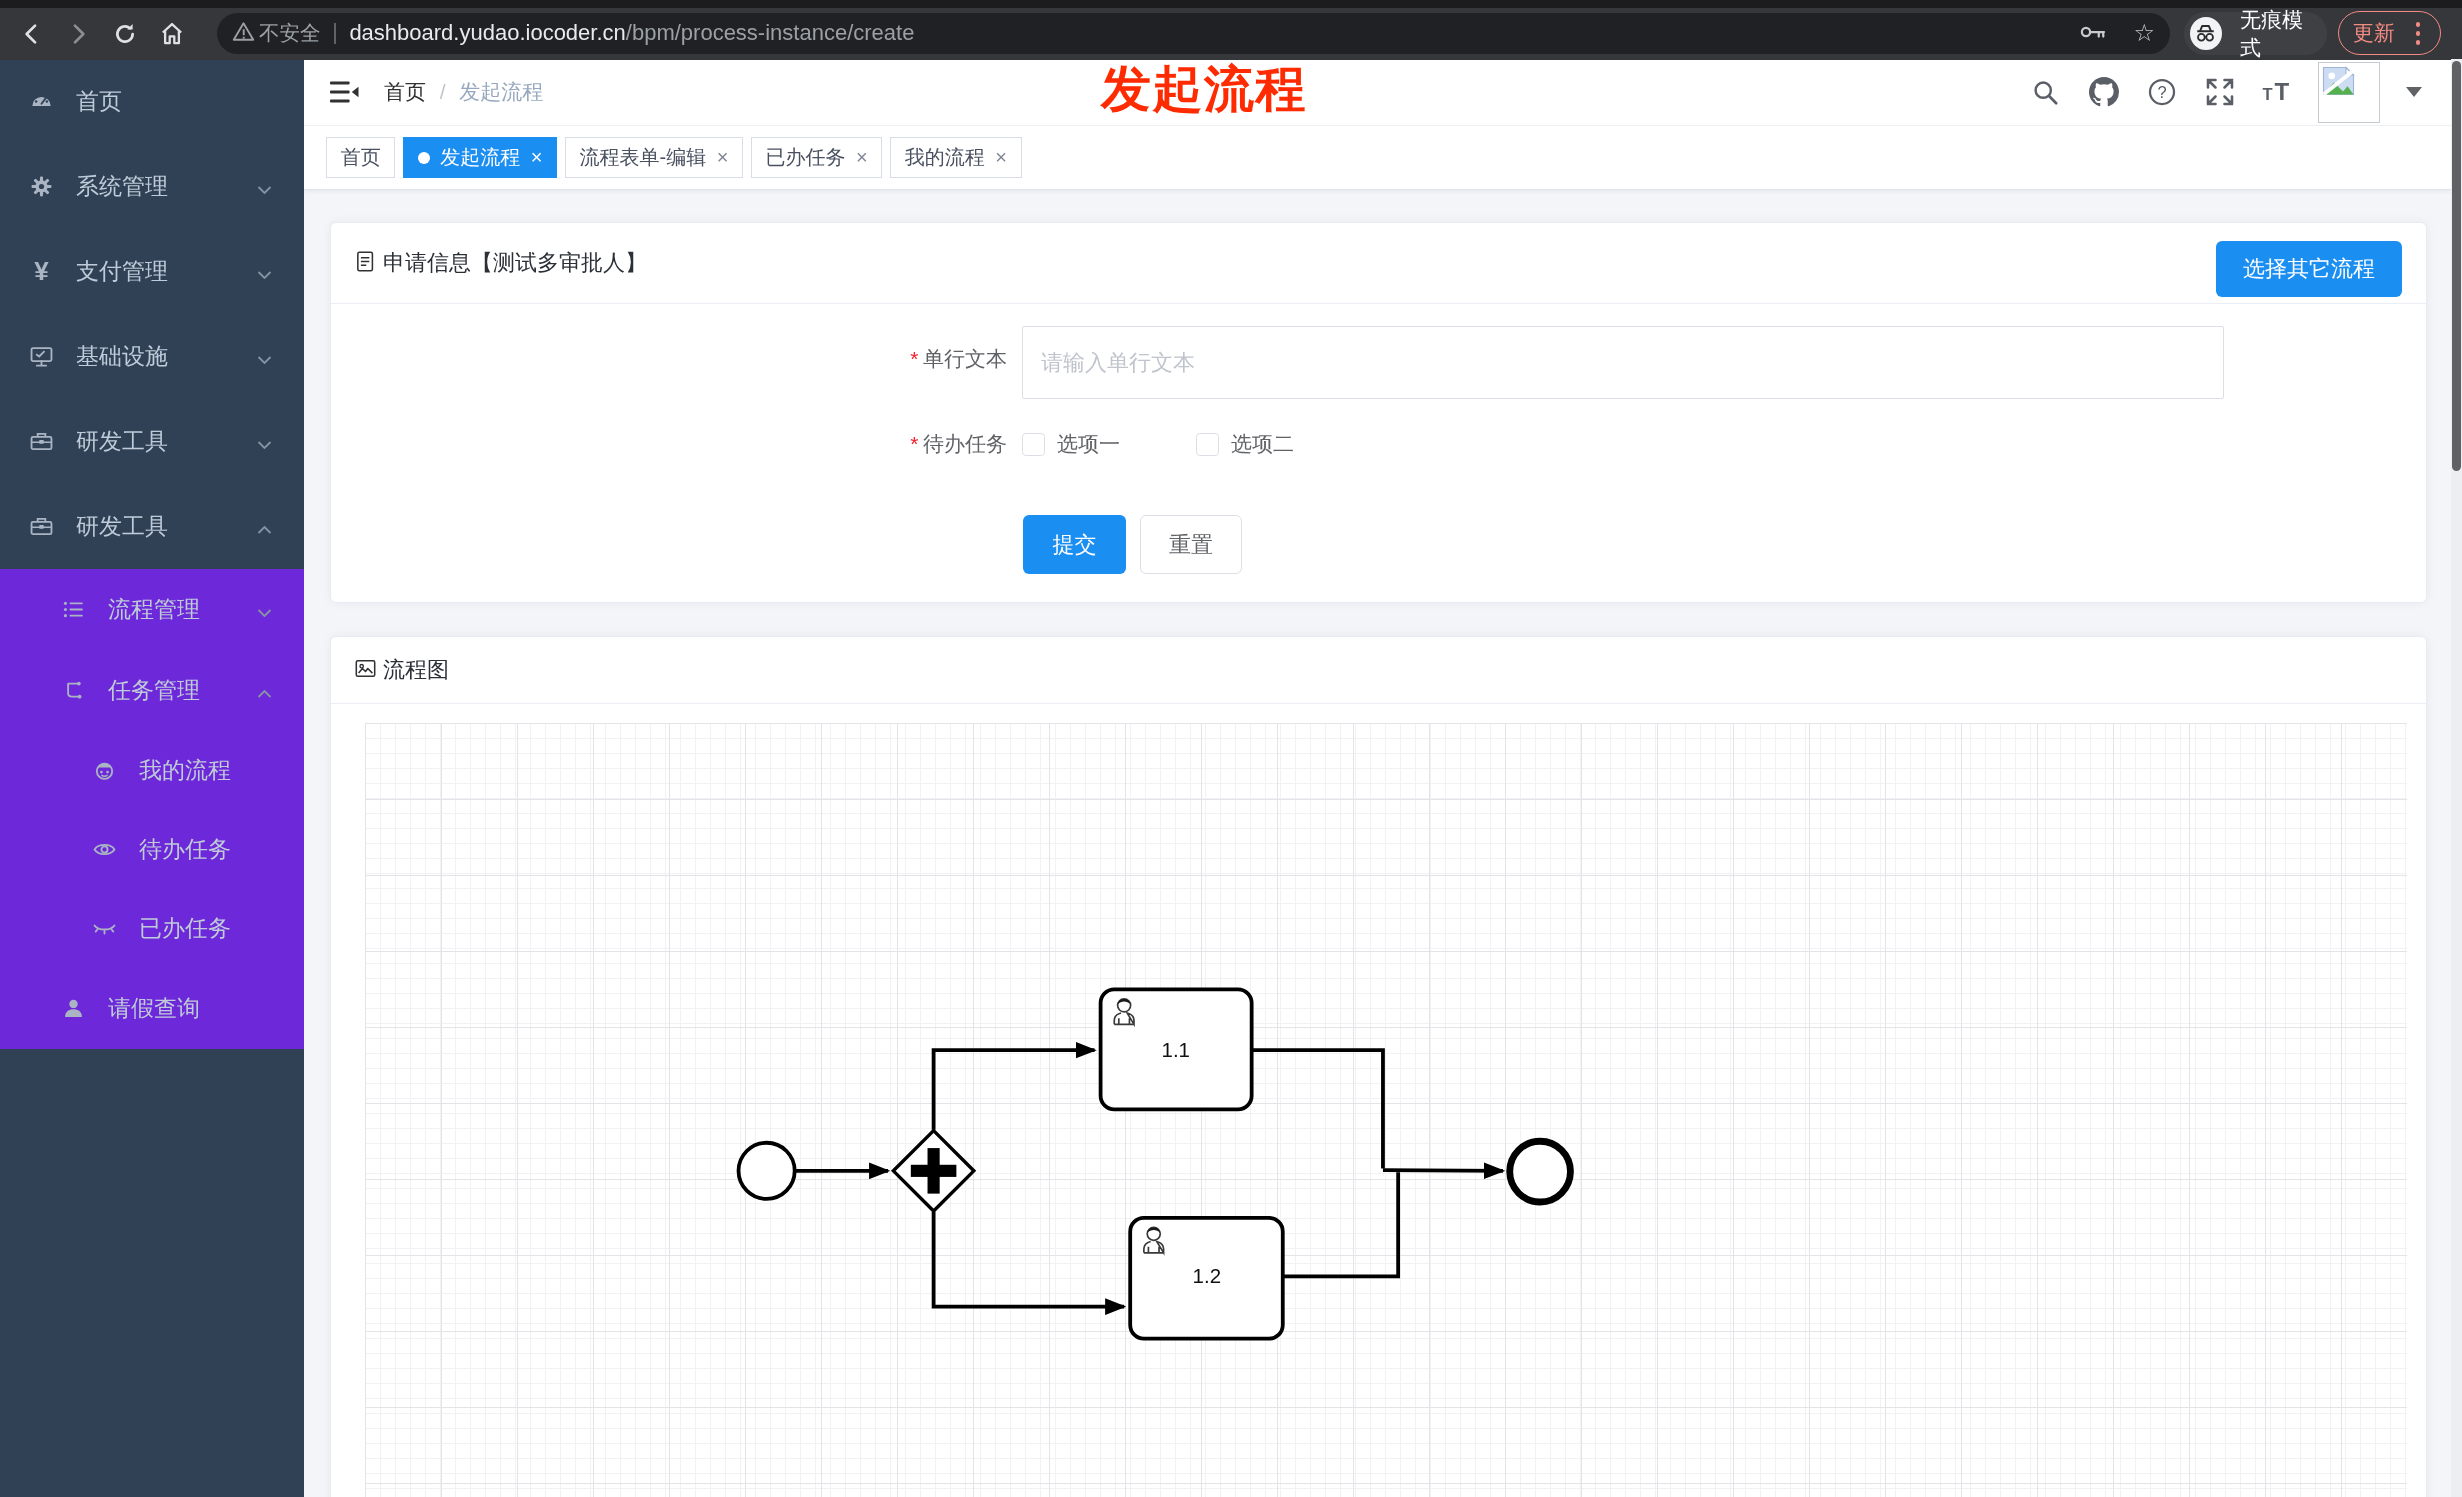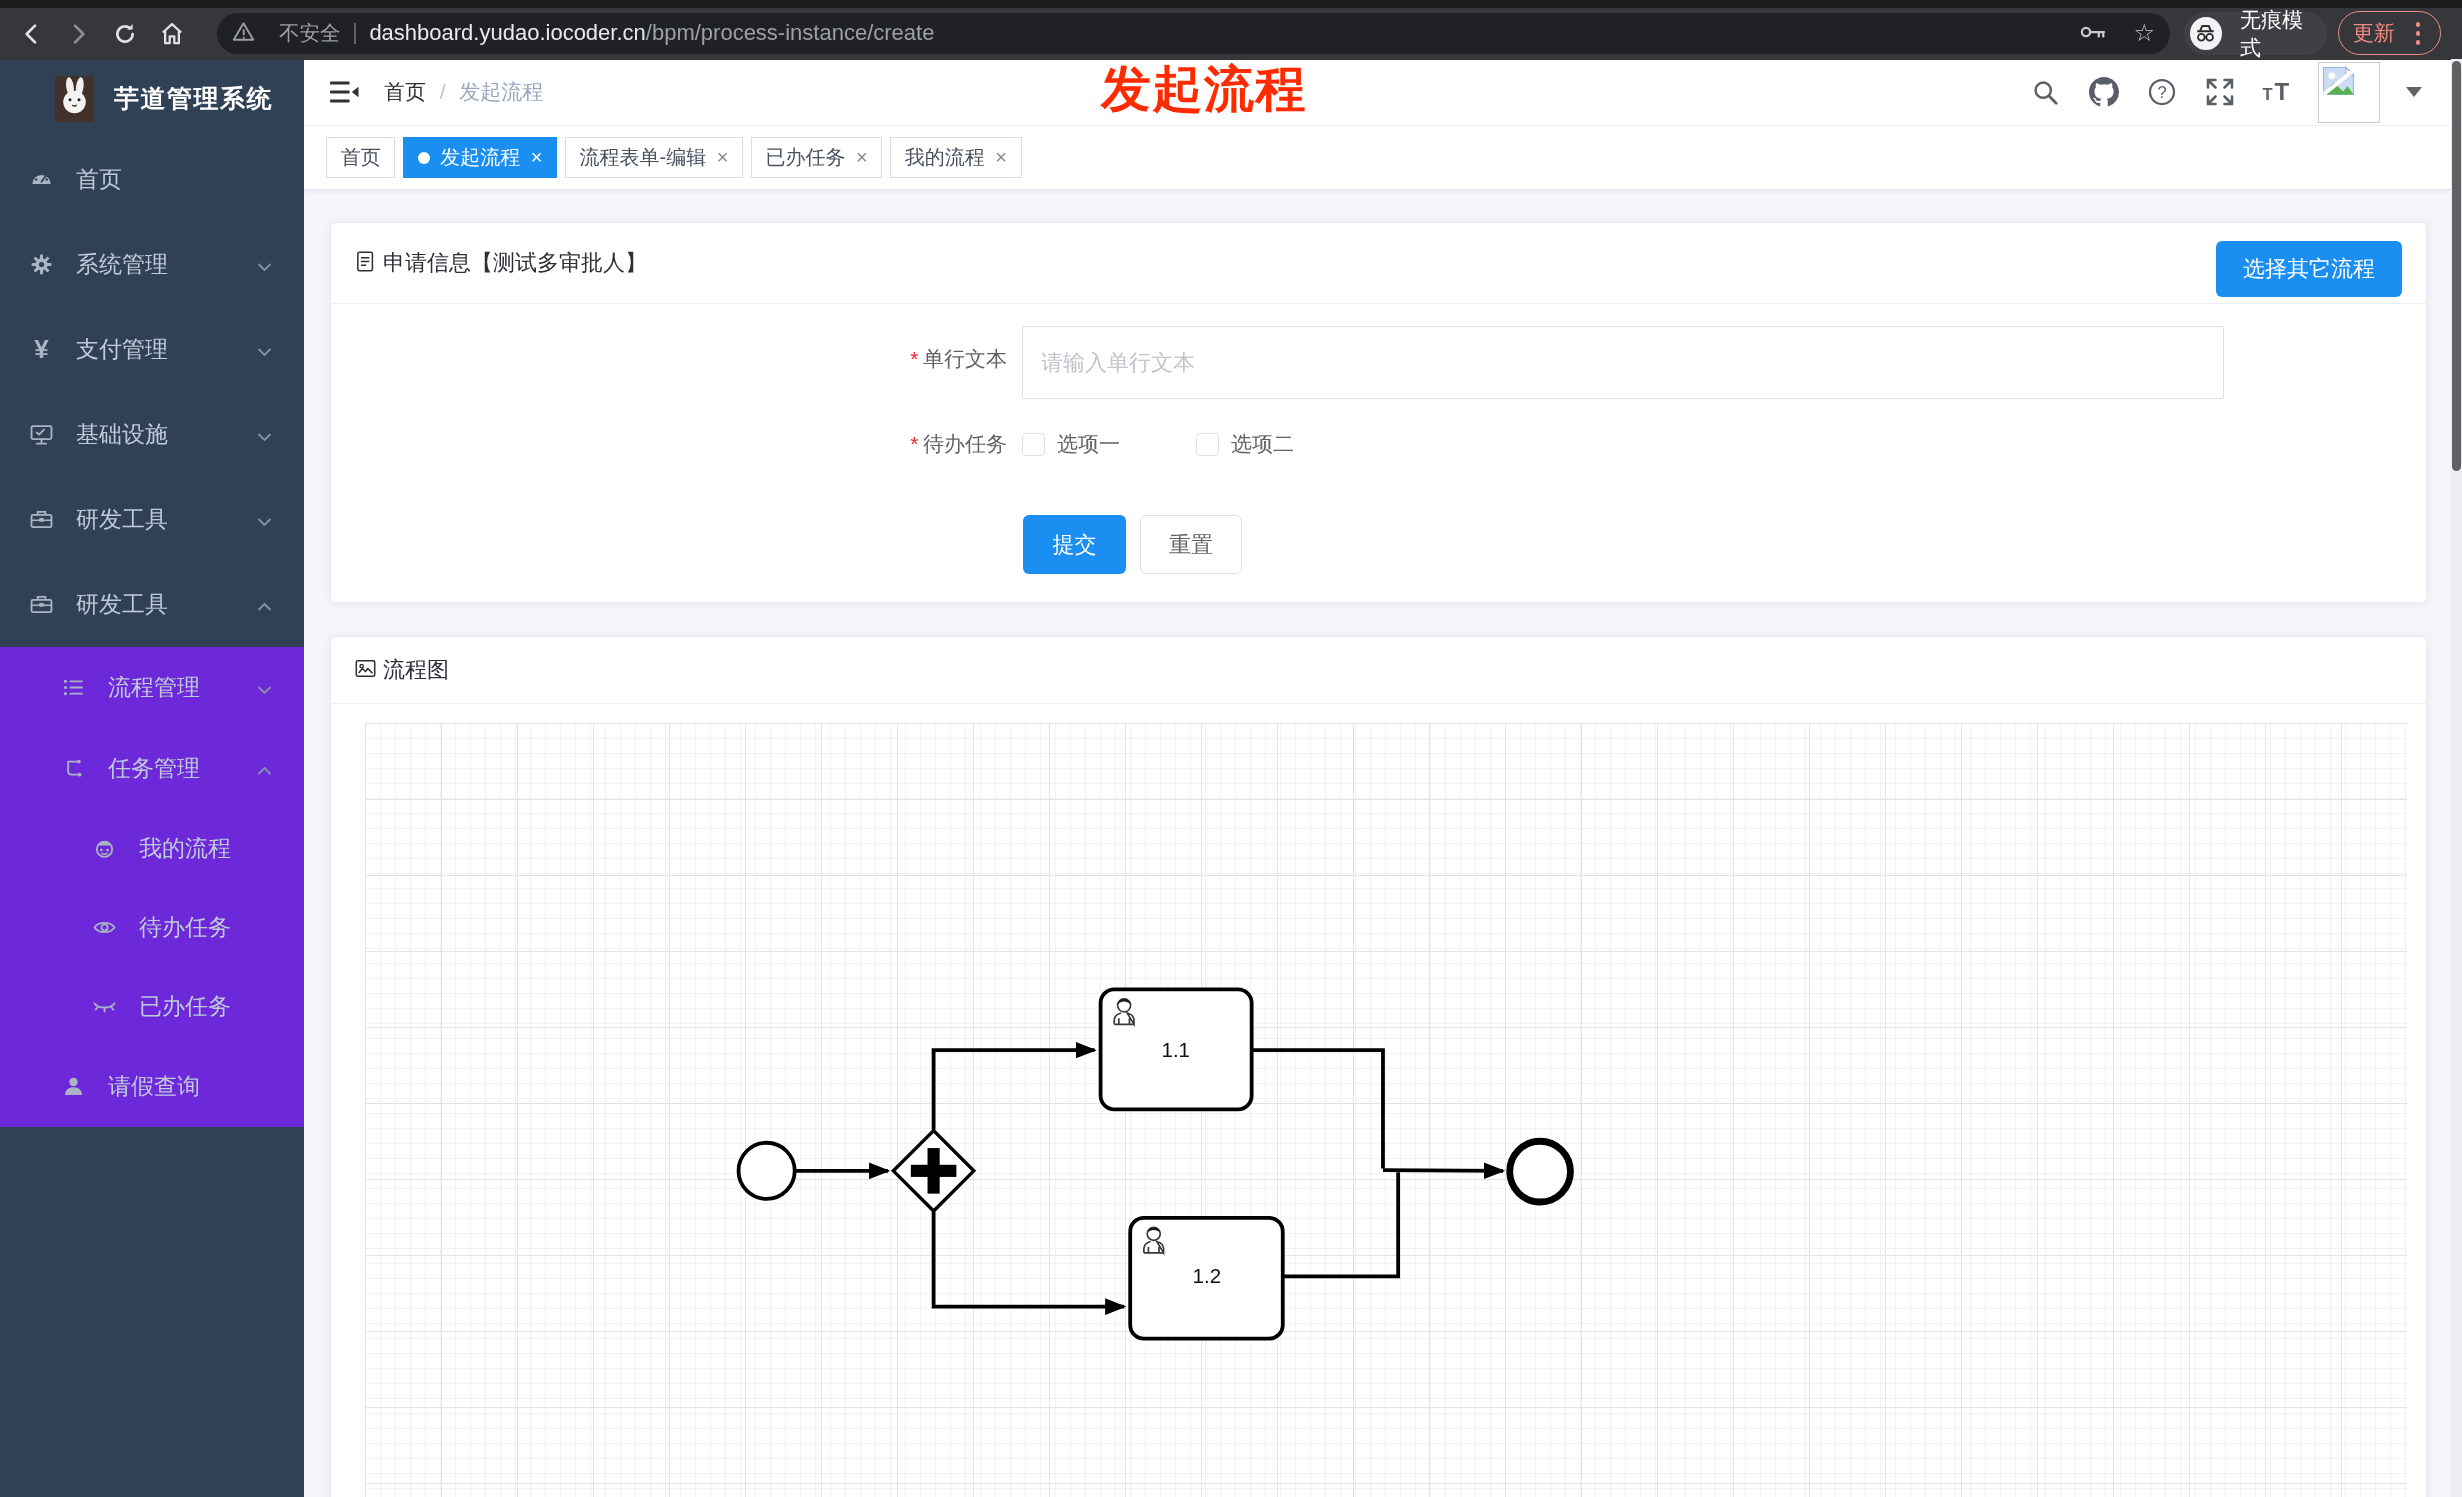--- a/index.html
+++ b/index.html
@@ -5,21 +5,21 @@
   * { margin:0; padding:0; box-sizing:border-box; }
   html,body { width:2462px; height:1498px; overflow:hidden; }
   body { font-family:"Liberation Sans","DejaVu Sans",sans-serif; position:relative; background:#f4f5f8; }
 
   
   .chrome-strip { position:absolute; left:0; top:0; width:2462px; height:7.6px; background:#1c1c1e; z-index:30; }
   .chrome-bar { position:absolute; left:0; top:7.6px; width:2462px; height:52px; background:#36373b; z-index:30; display:flex; align-items:center; }
   .nav-ic { width:30px; height:30px; display:flex; align-items:center; justify-content:center; margin-left:16.7px; color:#dfe1e5; }
   .nav-ic svg { display:block; }
   .omnibox { position:absolute; left:217px; top:5.3px; width:1953px; height:41px; background:#202124; border-radius:20.5px; display:flex; align-items:center; padding:0 15px; }
-  .omni-sec { color:#9aa0a6; font-size:20.5px; margin-left:24px; }
+  .omni-sec { color:#9aa0a6; font-size:20.5px; margin-left:4px; }
   .omni-sep { width:1.5px; height:21px; background:#5f6368; margin:0 13.7px; }
   .omni-url { font-size:22px; color:#e8eaed; white-space:nowrap; }
   .omni-url .path { color:#9aa0a6; }
   .omni-right { margin-left:auto; display:flex; align-items:center; gap:26px; color:#c8cacd; }
   .incog-badge { position:absolute; left:2184px; top:4.6px; width:143px; height:43px; background:#3f4044; border-radius:21px; display:flex; align-items:center; gap:9px; padding:0 6px; }
   .incog-circle { width:33px; height:33px; border-radius:50%; background:#f1f3f4; display:flex; align-items:center; justify-content:center; }
   .incog-label { color:#ffffff; font-size:21px;margin-left:9px; }
   .update-pill { position:absolute; left:2338px; top:3.8px; width:103px; height:44px; border:1.5px solid #f28b82; border-radius:23px; display:flex; align-items:center; padding-left:13.7px; gap:21px; }
   .update-label { color:#f28b82; font-size:21px; }
   .dots3 { display:flex; flex-direction:column; gap:4.6px; }
@@ -166,34 +166,20 @@
     <span class="update-label">更新</span>
     <span class="dots3">
         <i></i>
         <i></i>
         <i></i>
       </span>
   </div>
 </div>
 
 <div class="sidebar">
-  <div class="logo-row">
-    <span class="logo-img">
-      <svg width="39" height="46" viewBox="0 0 52 60">
-          <rect width="52" height="60" fill="#41322c"></rect>
-          <ellipse cx="20" cy="14" rx="5" ry="13" fill="#f2efee" transform="rotate(-8 20 14)"></ellipse>
-          <ellipse cx="33" cy="14" rx="5" ry="13" fill="#f2efee" transform="rotate(8 33 14)"></ellipse>
-          <circle cx="26" cy="34" r="15" fill="#f6f4f3"></circle>
-          <circle cx="20" cy="31" r="2" fill="#222"></circle>
-          <circle cx="32" cy="31" r="2" fill="#222"></circle>
-          <path d="M23 38 q3 3 6 0" stroke="#222" stroke-width="1.6" fill="none"></path>
-        </svg>
-    </span>
-    <span class="app-title">芋道管理系统</span>
-  </div>
 
   <div class="s-item lv1">
     <span class="s-ic">
       <svg width="23" height="23" viewBox="0 0 30 30">
           <path d="M3 21 a12 12 0 1 1 24 0 z" fill="#aab4c2"></path>
           <path d="M15 18 L21 10" stroke="#304156" stroke-width="2.4" stroke-linecap="round"></path>
           <circle cx="8" cy="15" r="1.6" fill="#304156"></circle>
           <circle cx="22" cy="15" r="1.6" fill="#304156"></circle>
         </svg>
     </span>

